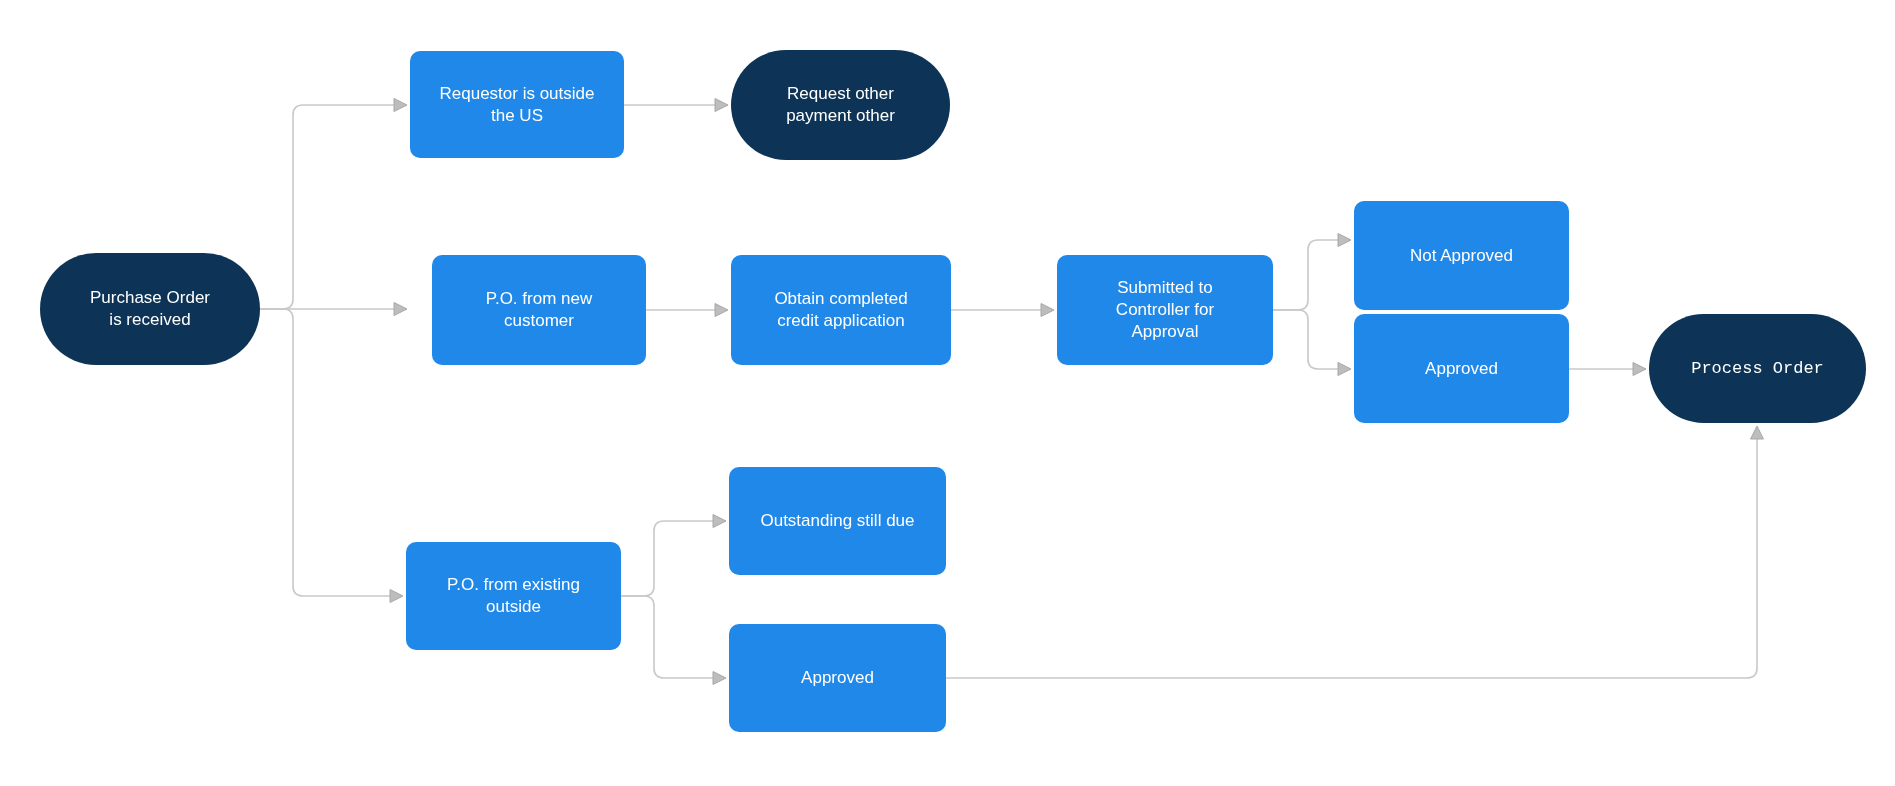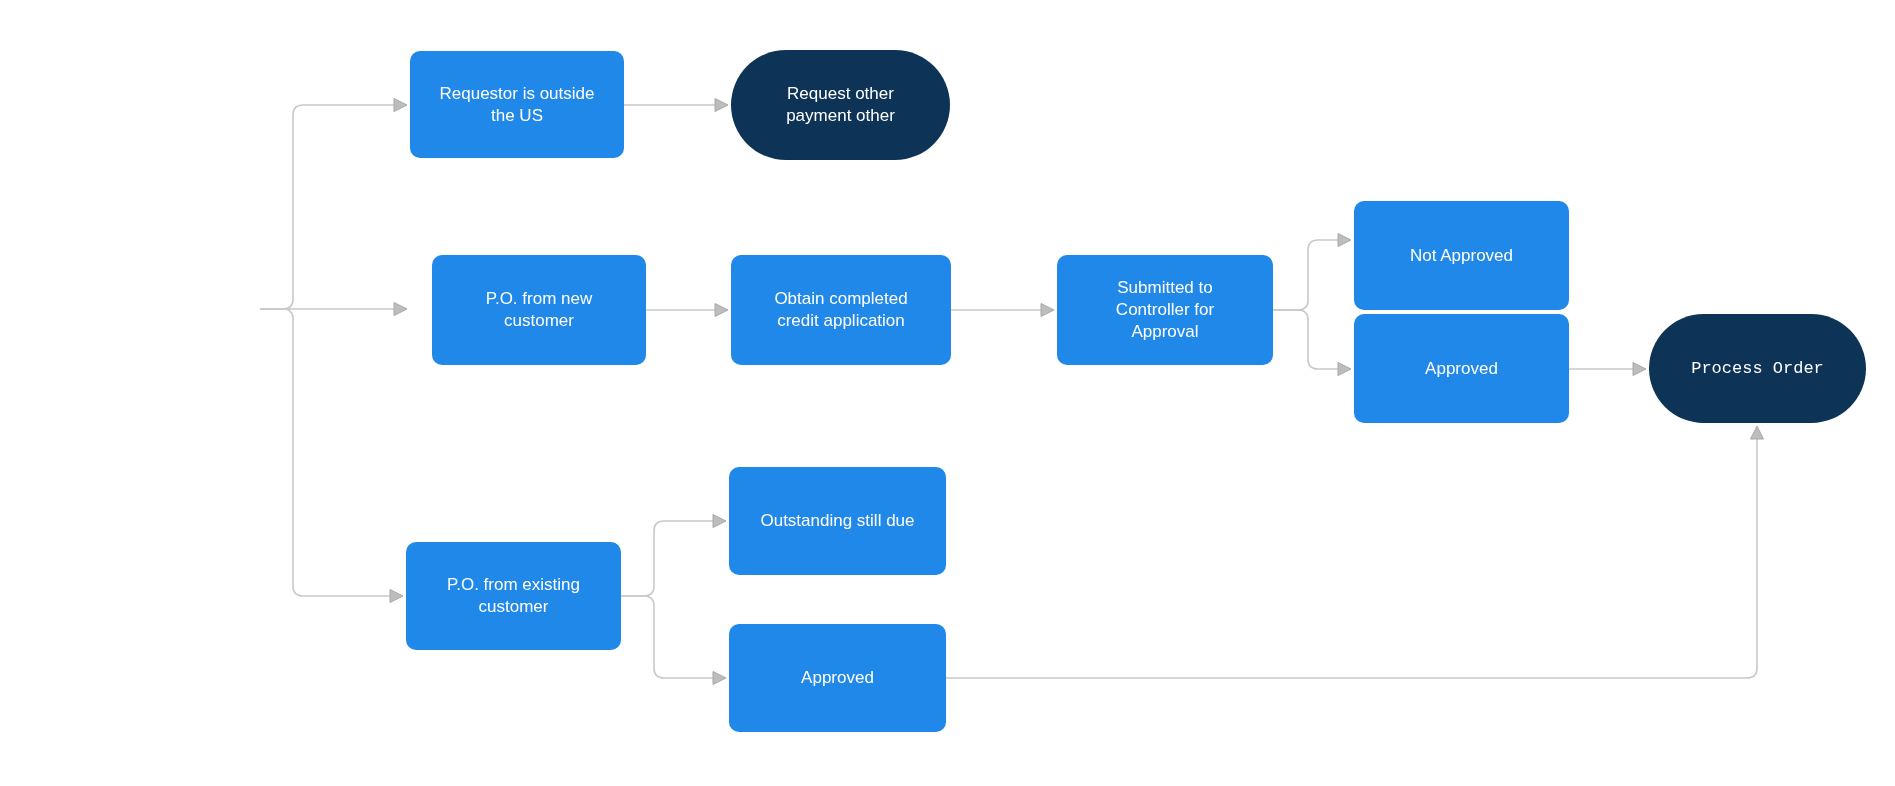--- a/index.html
+++ b/index.html
@@ -97,20 +97,24 @@
       <g>
         <path class="edge-line" d="M 621 596 L 644 596 Q 654 596 654 606 L 654 668 Q 654 678 664 678 L 713 678"></path>
         <polygon class="edge-arrow" points="726,678 713,684.5 713,671.5"></polygon>
       </g>
       <g>
         <path class="edge-line" d="M 946 678 L 1747 678 Q 1757 678 1757 668 L 1757 439"></path>
         <polygon class="edge-arrow" points="1757,426 1763.5,439 1750.5,439"></polygon>
       </g>
     </svg>
   <div class="node-layer">
+      <div class="node terminal" style="left: 40px; top: 253px; width: 220px; height: 112px;">
+    <span class="node-label">Purchase Order
+is received</span>
+  </div>
       <div class="node process" style="left: 410px; top: 51px; width: 214px; height: 107px;">
     <span class="node-label">Requestor is outside
 the US</span>
   </div>
       <div class="node terminal" style="left: 731px; top: 50px; width: 219px; height: 110px;">
     <span class="node-label">Request other
 payment other</span>
   </div>
       <div class="node process" style="left: 432px; top: 255px; width: 214px; height: 110px;">
     <span class="node-label">P.O. from new
@@ -132,19 +136,19 @@
     <span class="node-label">Approved</span>
   </div>
       <div class="node terminal" style="left: 1649px; top: 314px; width: 217px; height: 109px; font-family: Liberation Mono, monospace;">
     <span class="node-label">Process Order</span>
   </div>
       <div class="node process" style="left: 729px; top: 467px; width: 217px; height: 108px;">
     <span class="node-label">Outstanding still due</span>
   </div>
       <div class="node process" style="left: 406px; top: 542px; width: 215px; height: 108px;">
     <span class="node-label">P.O. from existing
-customer</span>
+outside</span>
   </div>
       <div class="node process" style="left: 729px; top: 624px; width: 217px; height: 108px;">
     <span class="node-label">Approved</span>
   </div>
     </div>
 </div>
 
 </body></html>

